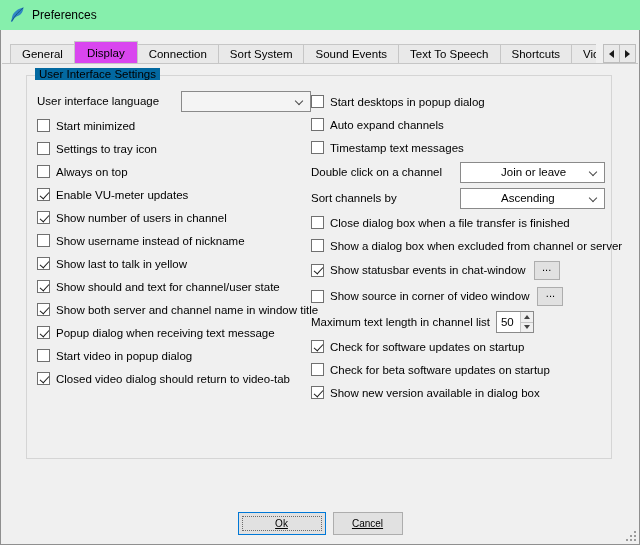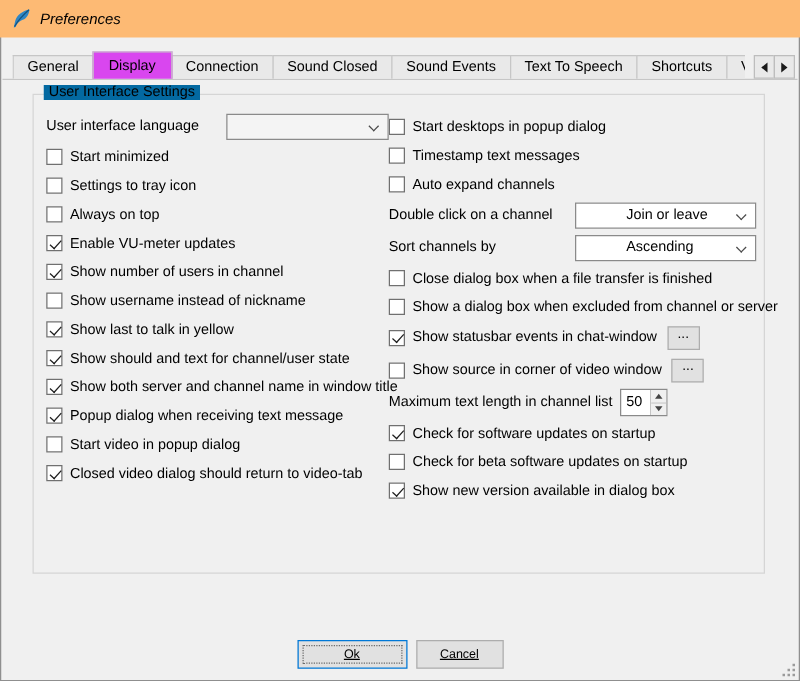--- a/index.html
+++ b/index.html
@@ -12,21 +12,21 @@
   }
   .window {
     position:relative; width:640px; height:545px;
     background:#f0f0f0;
     outline:1px solid #8f8f8f; outline-offset:-1px;
     font-size:11.5px; color:#000;
   }
   
   .titlebar {
     position:absolute; top:0; left:0; right:0; height:30px;
-    background:#fdba74; display:flex; align-items:center; padding-left:8px;font-style:italic;
+    background:#86efac; display:flex; align-items:center; padding-left:8px;
   }
   .app-icon { width:18px; height:18px; margin-right:6px; flex:0 0 auto; }
   .title-text { font-size:12px; color:#000; }
   
   .tabbar {
     position:absolute; top:41px; left:10px; right:44px; height:22px;
     display:flex; align-items:flex-end; overflow:hidden; z-index:2;
   }
   .tab {
     height:19px; padding:0 11px; display:flex; align-items:center;
@@ -140,21 +140,21 @@
         <path d="M15.2 1.8 C11 5.5 7 9.5 3.6 15.2" stroke="#14527e" stroke-width="0.9" fill="none"></path>
       </svg>
     </span>
     <span class="title-text">Preferences</span>
   </div>
 
   <div class="tabbar">
     <div class="tab">General</div>
     <div class="tab selected">Display</div>
     <div class="tab">Connection</div>
-    <div class="tab">Sound Closed</div>
+    <div class="tab">Sort System</div>
     <div class="tab">Sound Events</div>
     <div class="tab">Text To Speech</div>
     <div class="tab">Shortcuts</div>
     <div class="tab">Video</div>
   </div>
   <div class="tab-scrollers">
     <button class="scroller">
         <span class="tri-left"></span>
       </button>
     <button class="scroller">
@@ -225,25 +225,25 @@
       </label>
     </div>
 
     <div class="col col-right">
       <label class="row cbwrap">
         <span class="cb"></span>
         <span class="lbl">Start desktops in popup dialog</span>
       </label>
       <label class="row cbwrap">
         <span class="cb"></span>
+        <span class="lbl">Auto expand channels</span>
+      </label>
+      <label class="row cbwrap">
+        <span class="cb"></span>
         <span class="lbl">Timestamp text messages</span>
-      </label>
-      <label class="row cbwrap">
-        <span class="cb"></span>
-        <span class="lbl">Auto expand channels</span>
       </label>
 
       <div class="row row-combo">
         <span class="lbl">Double click on a channel</span>
         <div class="combo combo-right">
           <span>Join or leave</span>
           <span class="chev"></span>
         </div>
       </div>
       <div class="row row-combo">

